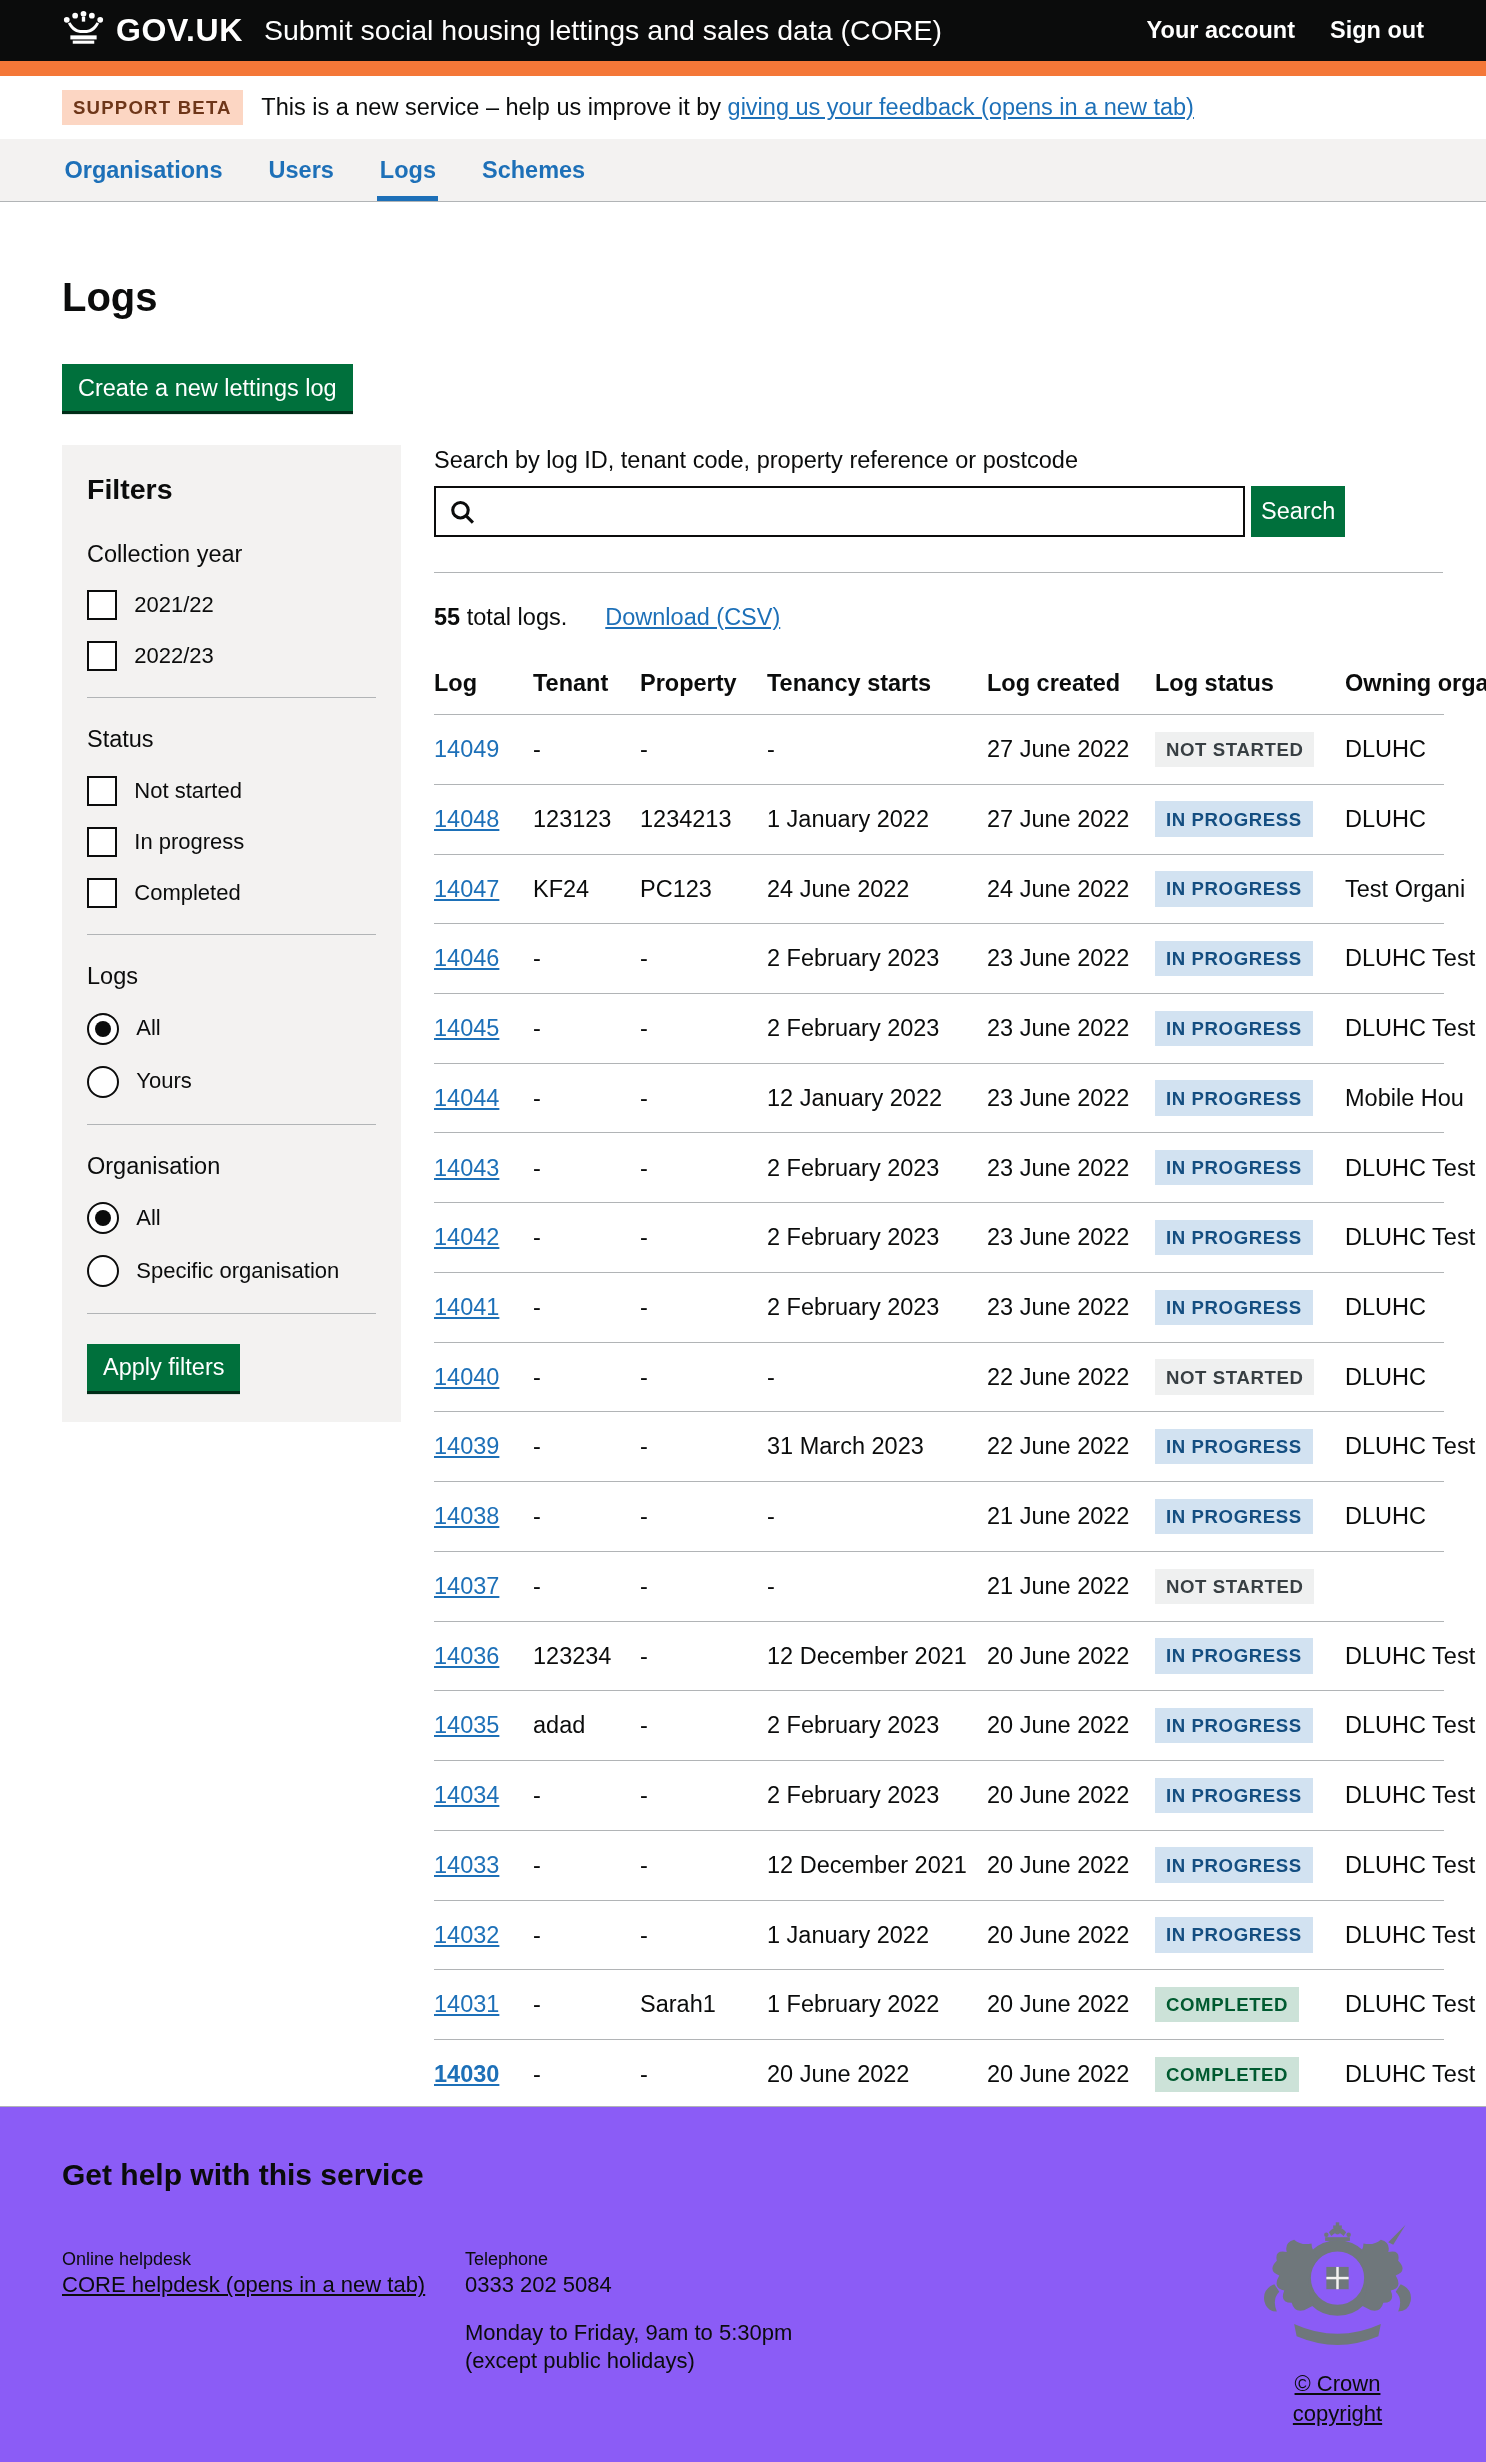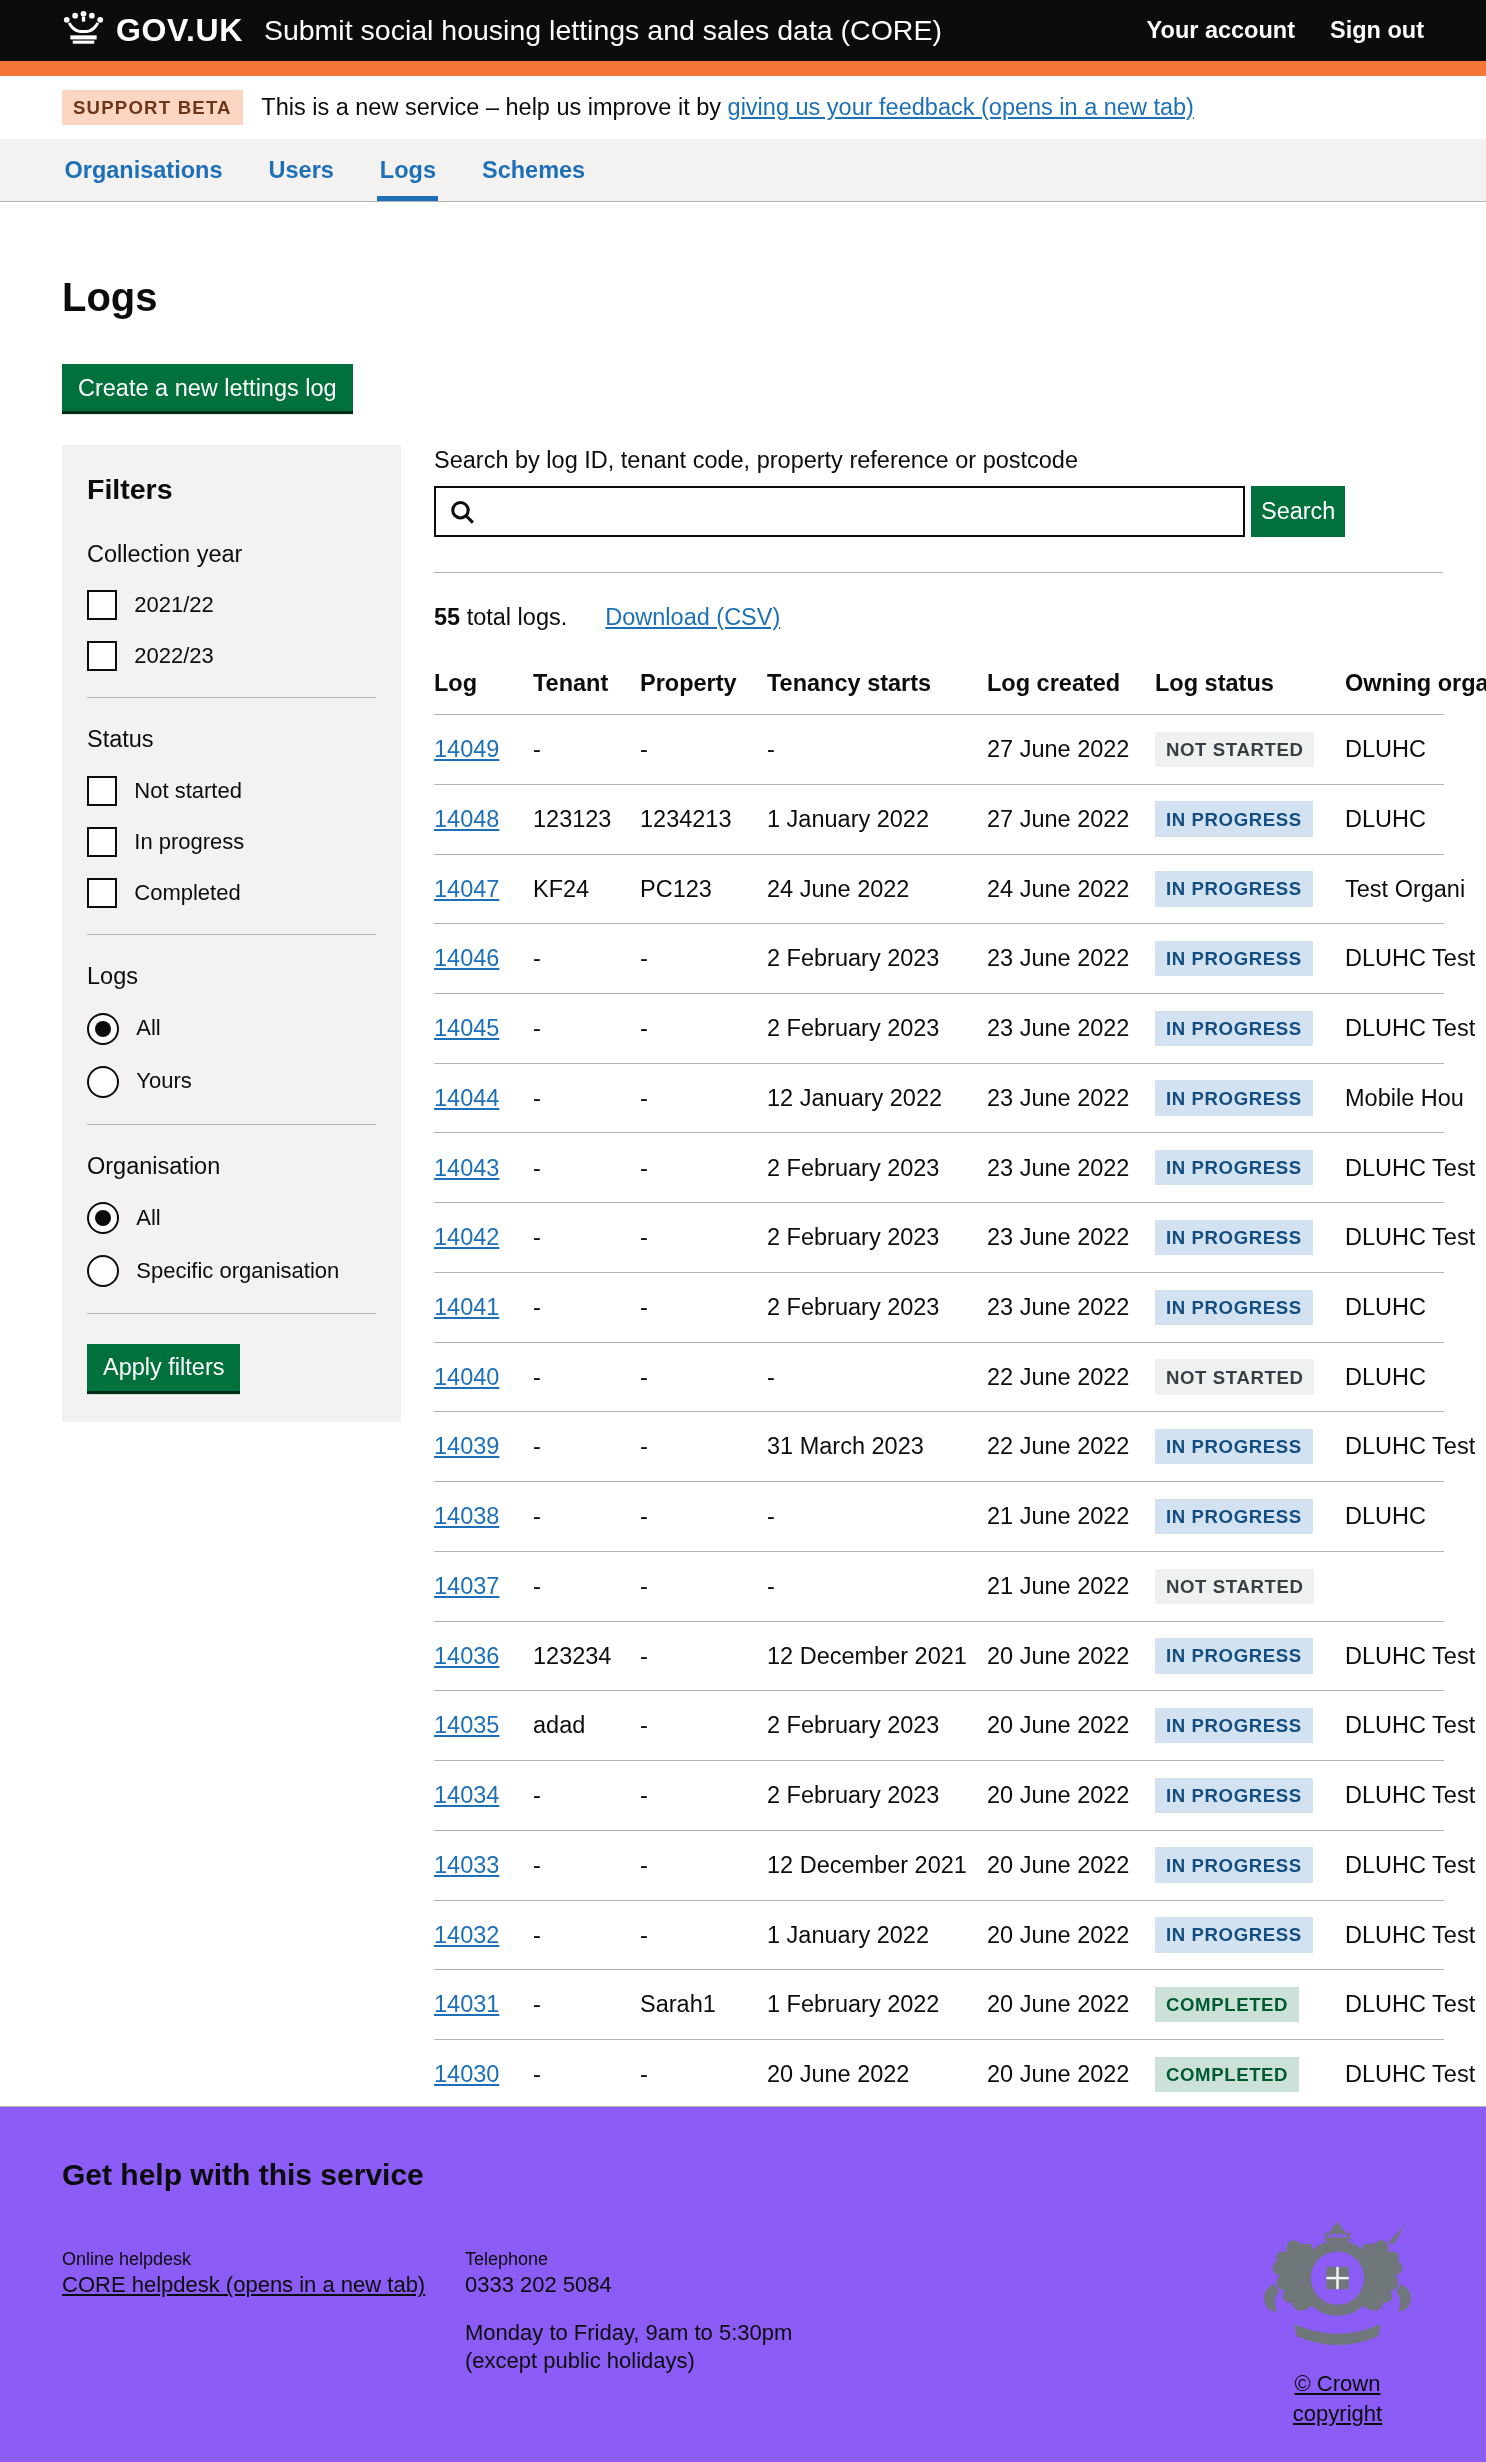--- a/index.html
+++ b/index.html
@@ -288,21 +288,21 @@
               <th>Tenant</th>
               <th>Property</th>
               <th>Tenancy starts</th>
               <th>Log created</th>
               <th>Log status</th>
               <th>Owning organisation</th>
             </tr>
           </thead>
         <tbody id="logs-body">
             <tr>
-              <td><a class="log-link" style="text-decoration: underline;">14049</a></td>
+              <td><a class="log-link" style="">14049</a></td>
               <td>-</td>
               <td>-</td>
               <td>-</td>
               <td>27 June 2022</td>
               <td><span class="tag tag-grey">NOT STARTED</span></td>
               <td>DLUHC</td>
             </tr>
             <tr>
               <td><a class="log-link" style="text-decoration: underline;">14048</a></td>
               <td>123123</td>
@@ -459,21 +459,21 @@
             <tr>
               <td><a class="log-link" style="text-decoration: underline;">14031</a></td>
               <td>-</td>
               <td>Sarah1</td>
               <td>1 February 2022</td>
               <td>20 June 2022</td>
               <td><span class="tag tag-green">COMPLETED</span></td>
               <td>DLUHC Test</td>
             </tr>
             <tr>
-              <td><a class="log-link" style="text-decoration: underline;">14030</a></td>
+              <td><a class="log-link" style="text-decoration: underline; font-weight: bold;">14030</a></td>
               <td>-</td>
               <td>-</td>
               <td>20 June 2022</td>
               <td>20 June 2022</td>
               <td><span class="tag tag-green">COMPLETED</span></td>
               <td>DLUHC Test</td>
             </tr>
           </tbody>
       </table>
 

